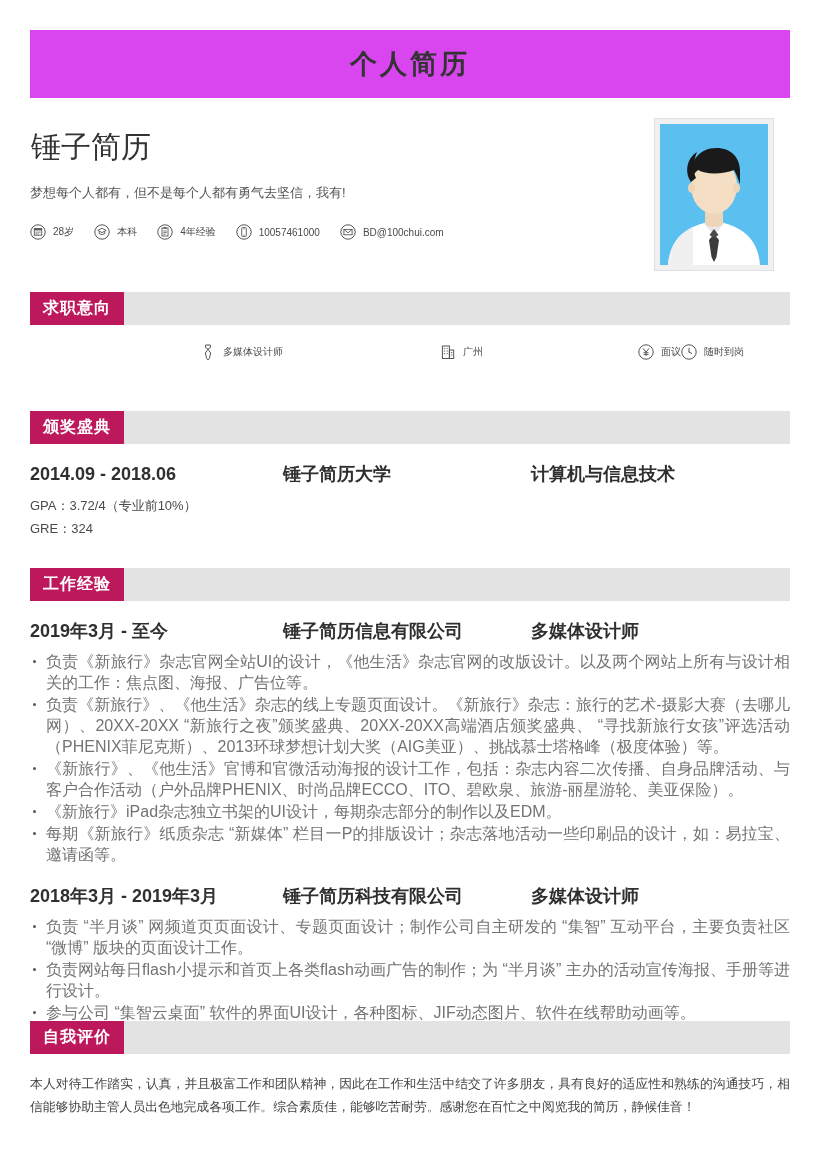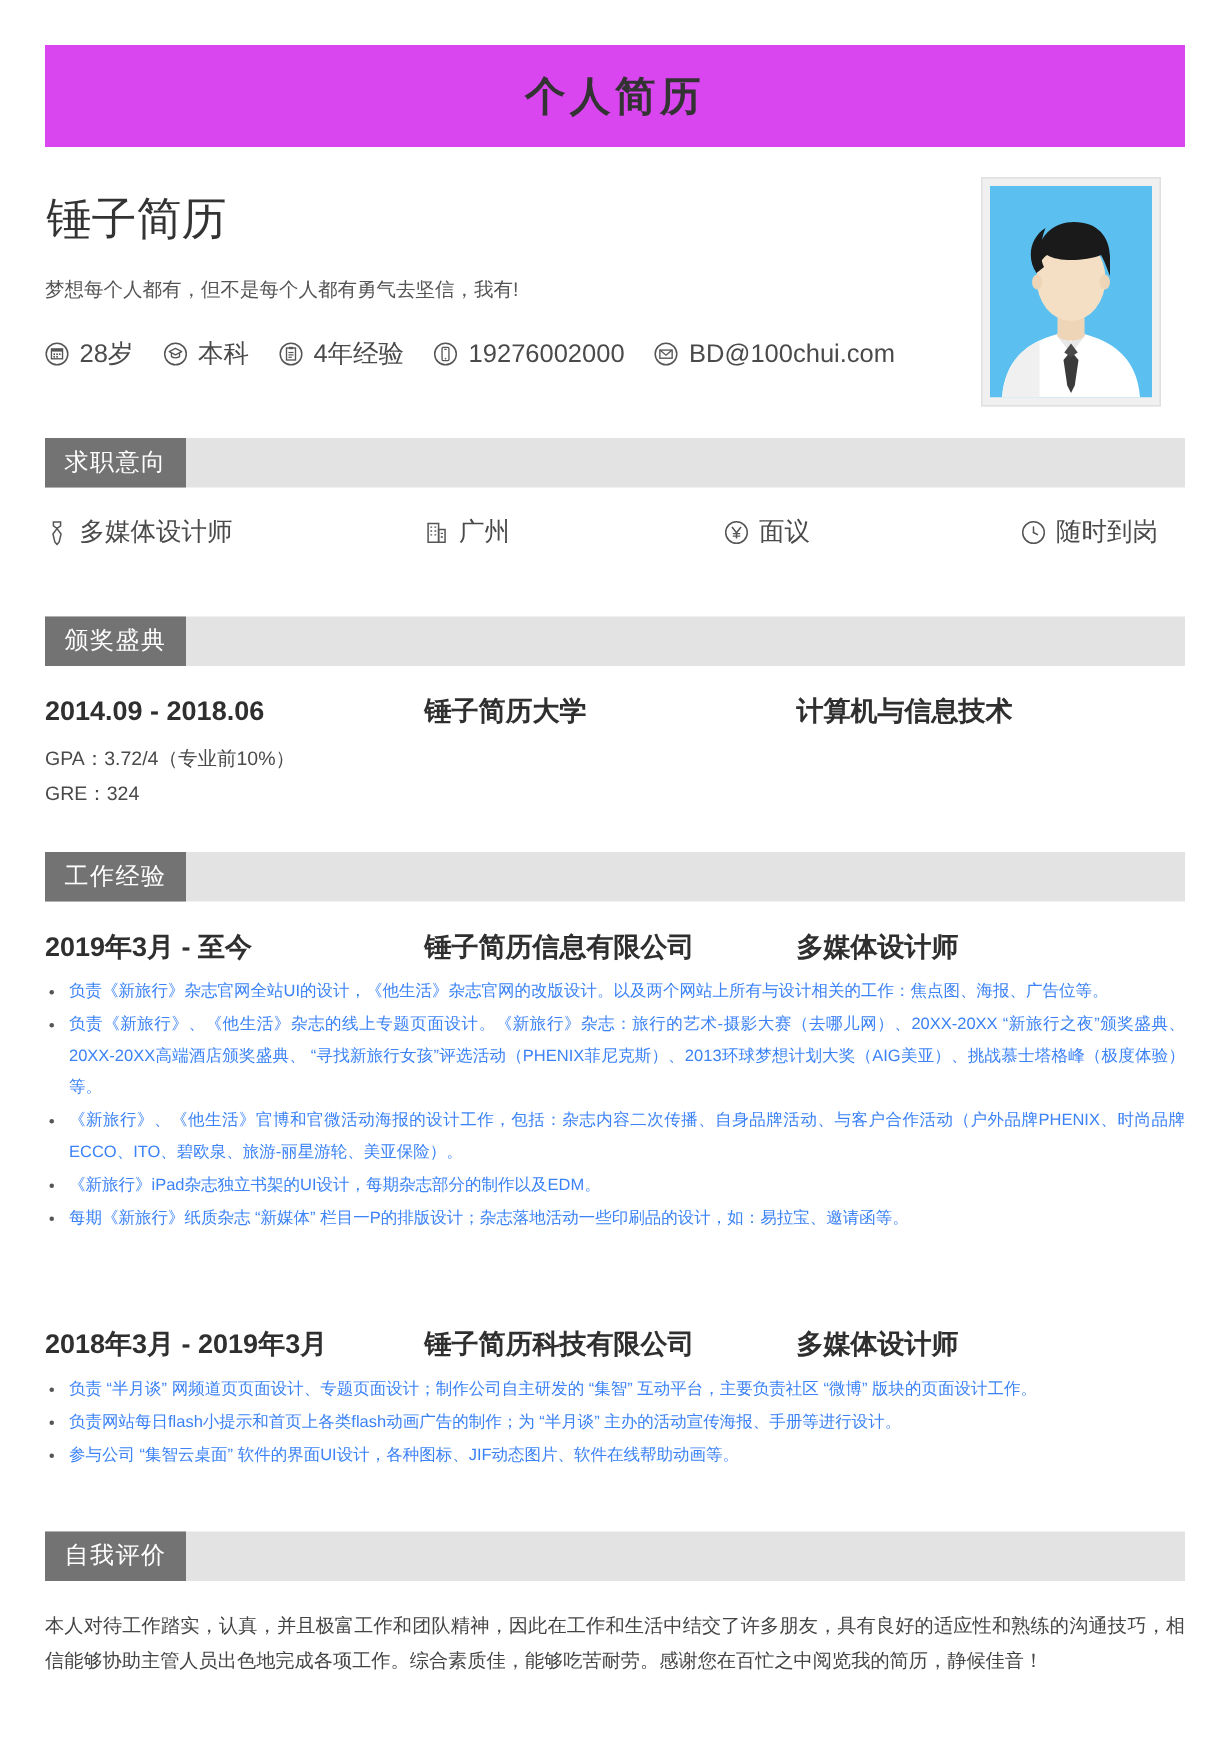--- a/index.html
+++ b/index.html
@@ -63,23 +63,24 @@
   .contact-row {
     margin-top: 22px;
     display: flex;
     align-items: center;
     flex-wrap: nowrap;
   }
   .contact-item {
     display: flex;
     align-items: center;
     margin-right: 20px;
-    font-size: 17px;
+    font-size: 10px;
     color: #4a4a4a;
     white-space: nowrap;
+    justify-content: flex-end;
   }
   .contact-item .ic {
     margin-right: 7px;
     display: inline-flex;
     align-items: center;
     justify-content: center;
   }
 
   
   .photo {
@@ -101,24 +102,24 @@
     left: 30px;
     width: 760px;
     height: 33px;
     background: #e3e3e3;
   }
   .section-tag {
     position: absolute;
     left: 0;
     top: 0;
     height: 33px;
-    background: #737373;
+    background: #be185d;
     color: #fff;
     font-size: 16px;
-    font-weight: normal;
+    font-weight: bold;
     display: flex;
     align-items: center;
     padding: 0 13px;
     letter-spacing: 1px;
     box-sizing: border-box;
   }
 
   
   .block {
     position: absolute;
@@ -145,23 +146,23 @@
   .sub-line.tight { margin-top: 2px; }
 
   ul.bullets {
     list-style: none;
     margin: 8px 0 0 0;
     padding: 0;
   }
   ul.bullets li {
     position: relative;
     padding-left: 16px;
-    font-size: 11px;
+    font-size: 16px;
     line-height: 21px;
-    color: #3b82f6;
+    color: #737373;
     margin-bottom: 1px;
     text-align: justify;
   }
   ul.bullets li::before {
     content: "";
     position: absolute;
     left: 3px;
     top: 9px;
     width: 3px;
     height: 3px;
@@ -237,21 +238,21 @@
 
       <div class="contact-item">
         <span class="ic">
           <svg width="16" height="16" viewBox="0 0 16 16">
             <circle cx="8" cy="8" r="7.2" fill="none" stroke="#555" stroke-width="1"></circle>
             <rect x="5.7" y="3.6" width="4.6" height="8.8" rx="0.7" fill="none" stroke="#555" stroke-width="0.9"></rect>
             <line x1="7.2" y1="4.9" x2="8.8" y2="4.9" stroke="#555" stroke-width="0.7"></line>
             <circle cx="8" cy="11.1" r="0.55" fill="#555"></circle>
           </svg>
         </span>
-        <span>19276002000</span>
+        <span>10057461000</span>
       </div>
 
       <div class="contact-item">
         <span class="ic">
           <svg width="16" height="16" viewBox="0 0 16 16">
             <circle cx="8" cy="8" r="7.2" fill="none" stroke="#555" stroke-width="1"></circle>
             <rect x="3.9" y="5.4" width="8.2" height="5.4" fill="none" stroke="#555" stroke-width="0.9"></rect>
             <path d="M3.9 5.4 L8 8.8 L12.1 5.4" fill="none" stroke="#555" stroke-width="0.9"></path>
           </svg>
         </span>

